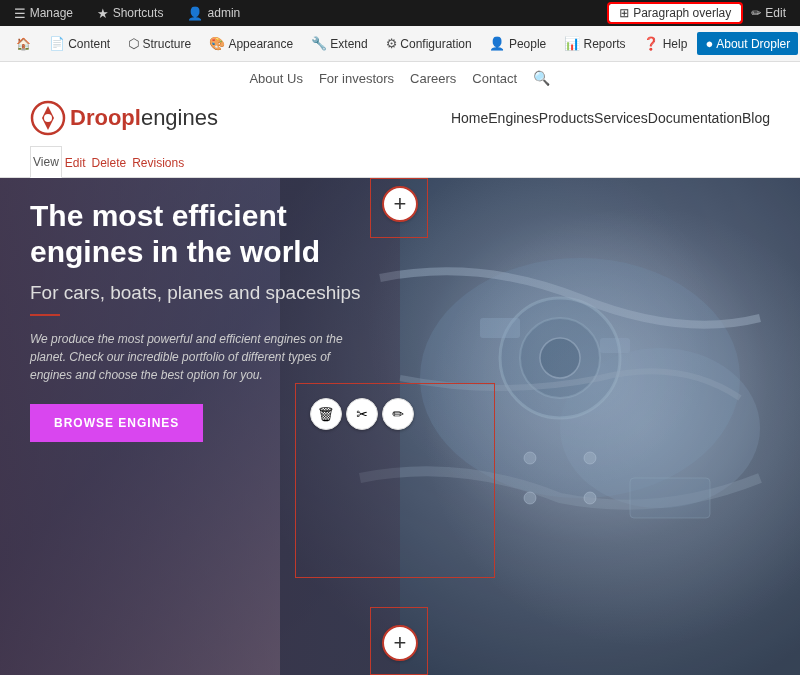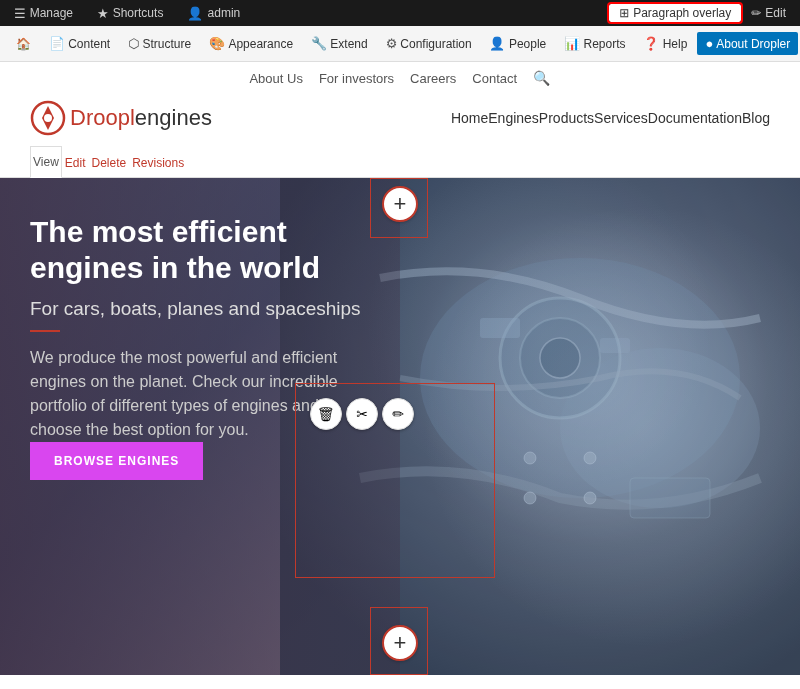--- a/index.html
+++ b/index.html
@@ -219,21 +219,21 @@
       width: 50%;
       height: 100%;
       background: linear-gradient(to right, rgba(60,40,60,0.7) 0%, rgba(60,40,60,0.3) 100%);
     }
 
     .hero-content {
       position: absolute;
       top: 0; left: 0;
       width: 50%;
       height: 100%;
-      padding: 36px 30px;
+      padding: 20px 30px;
       color: #fff;
       display: flex;
       flex-direction: column;
       justify-content: flex-start;
     }
     .hero-title {
       font-size: 30px;
       font-weight: 700;
       line-height: 1.2;
       margin-bottom: 12px;
@@ -244,23 +244,25 @@
       color: #ddd;
       margin-bottom: 10px;
     }
     .hero-divider {
       width: 30px;
       height: 2px;
       background: #c0392b;
       margin-bottom: 14px;
     }
     .hero-description {
-      font-size: 16px;
+      font-size: 12px;
       color: #ccc;
       line-height: 1.5;
+      margin-bottom: 20px;
+      font-style: italic;
     }
     .hero-btn {
       display: inline-block;
       background: #d946ef;
       color: #fff;
       padding: 12px 24px;
       font-size: 12px;
       font-weight: 700;
       letter-spacing: 1px;
       text-transform: uppercase;
@@ -453,21 +455,21 @@
     <span class="search-icon-top">🔍</span>
   </div>
   <div class="site-header-main">
     <div class="logo-area">
       <svg class="logo-icon" viewBox="0 0 36 36">
         <circle cx="18" cy="18" r="16" fill="none" stroke="#c0392b" stroke-width="2.5"></circle>
         <path d="M18 6 L24 18 L18 30 L12 18 Z" fill="#c0392b"></path>
         <circle cx="18" cy="18" r="4" fill="#fff"></circle>
       </svg>
       <div class="logo-text">
-        <span style="color:#c0392b;font-weight:400;">Droopl</span>engines
+        <span style="color:#c0392b;font-weight:700;">Droopl</span>engines
       </div>
     </div>
     <nav class="main-nav">
       <a>Home</a>
       <a>Engines</a>
       <a>Products</a>
       <a>Services</a>
       <a style="font-weight:400;">Documentation</a>
       <a>Blog</a>
     </nav>

